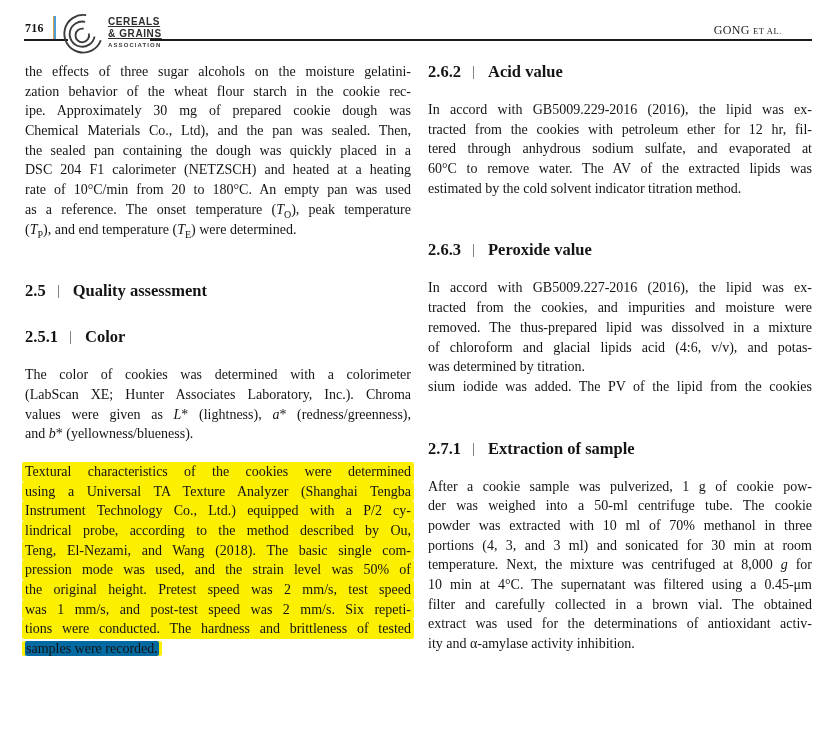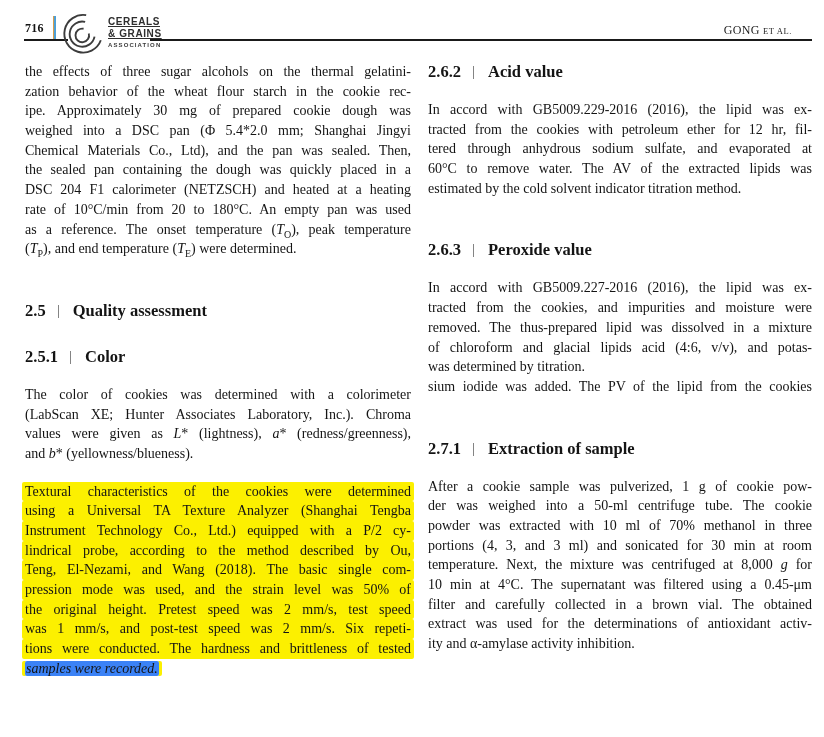--- a/index.html
+++ b/index.html
@@ -24,42 +24,42 @@
   .rule-right { position: absolute; left: 150px; top: 39px; width: 662px; height: 2px; background: #1a1a1a; }
   .logo-mark { position: absolute; left: 59px; top: 12px; }
   .logo-text {
     position: absolute; left: 108px; top: 17px;
     font-family: "Liberation Sans", sans-serif; color: #2e2e2e; line-height: 1;
   }
   .logo-l1, .logo-l2 { font-size: 10px; font-weight: bold; letter-spacing: 0.6px; text-decoration: underline; }
   .logo-l2 { margin-top: 2px; }
   .logo-l3 { font-size: 6px; font-weight: bold; letter-spacing: 1.1px; color: #3a3a3a; margin-top: 3px; }
   .running-head {
-    position: absolute; right: 32px; top: 23px;
+    position: absolute; right: 42px; top: 23px;
     font-size: 12px; letter-spacing: 0.3px; color: #1d1d1d;
   }
   .running-head .etal { font-size: 8.5px; letter-spacing: 0.6px; }
 
   
   .column { position: absolute; top: 62px; font-size: 14px; line-height: 19.7px; }
   .col-left  { left: 25px;  width: 386px; }
   .col-right { left: 428px; width: 384px; }
   .column > *:first-child { margin-top: 0 !important; }
 
   .heading { font-weight: bold; font-size: 16.5px; line-height: 20px; margin-top: 42px; white-space: nowrap; }
   .heading + .heading { margin-top: 26px; }
   .sec-div {
     display: inline-block; font-weight: normal; font-size: 15px; color: #333;
     margin: 0 13px 0 11px; transform: translateY(-1px) scaleX(0.8);
   }
   .para { margin-top: 18px; }
   .line { text-align: justify; text-align-last: justify; height: 19.7px; }
   .line.last { text-align-last: left; }
   .hl-line { background: #fcf000; border-radius: 2px; box-shadow: 3px 0 0 #fcf000, -3px 0 0 #fcf000; }
-  .hl-inline { background: #3b82f6; border-radius: 2px; padding: 0 1px; box-shadow: 3px 0 0 #fcf000, -3px 0 0 #fcf000; font-style: italic; }
+  .hl-inline { background: #0369a1; border-radius: 2px; padding: 0 1px; box-shadow: 3px 0 0 #fcf000, -3px 0 0 #fcf000; }
   sub { font-size: 10px; line-height: 0; }
   .it { font-style: italic; }
 </style>
 </head>
 <body>
 
 <div class="page">
 
   <div class="page-number">716</div>
   <div class="page-bar"></div>
@@ -79,24 +79,23 @@
     <div class="logo-l3">ASSOCIATION</div>
   </div>
 
   <div class="running-head">
     <span>GONG</span>
     <span class="etal">ET AL.</span>
   </div>
 
   <div class="column col-left">
       <div class="para">
-        <div class="line">the effects of three sugar alcohols on the thermal gelatini-</div>
+        <div class="line">the effects of three sugar alcohols on the moisture gelatini-</div>
         <div class="line">zation behavior of the wheat flour starch in the cookie rec-</div>
         <div class="line">ipe. Approximately 30 mg of prepared cookie dough was</div>
-        <div class="line">weighed into a DSC pan (Φ 5.4*2.0 mm; Shanghai Jingyi</div>
         <div class="line">Chemical Materials Co., Ltd), and the pan was sealed. Then,</div>
         <div class="line">the sealed pan containing the dough was quickly placed in a</div>
         <div class="line">DSC 204 F1 calorimeter (NETZSCH) and heated at a heating</div>
         <div class="line">rate of 10°C/min from 20 to 180°C. An empty pan was used</div>
         <div class="line">as a reference. The onset temperature (<span class="it">T</span><sub>O</sub>), peak temperature</div>
         <div class="line last">(<span class="it">T</span><sub>P</sub>), and end temperature (<span class="it">T</span><sub>E</sub>) were determined.</div>
       </div>
       <div class="heading"><span class="sec-num">2.5</span><span class="sec-div">|</span><span class="sec-title">Quality assessment</span></div>
       <div class="heading"><span class="sec-num">2.5.1</span><span class="sec-div">|</span><span class="sec-title">Color</span></div>
       <div class="para">

